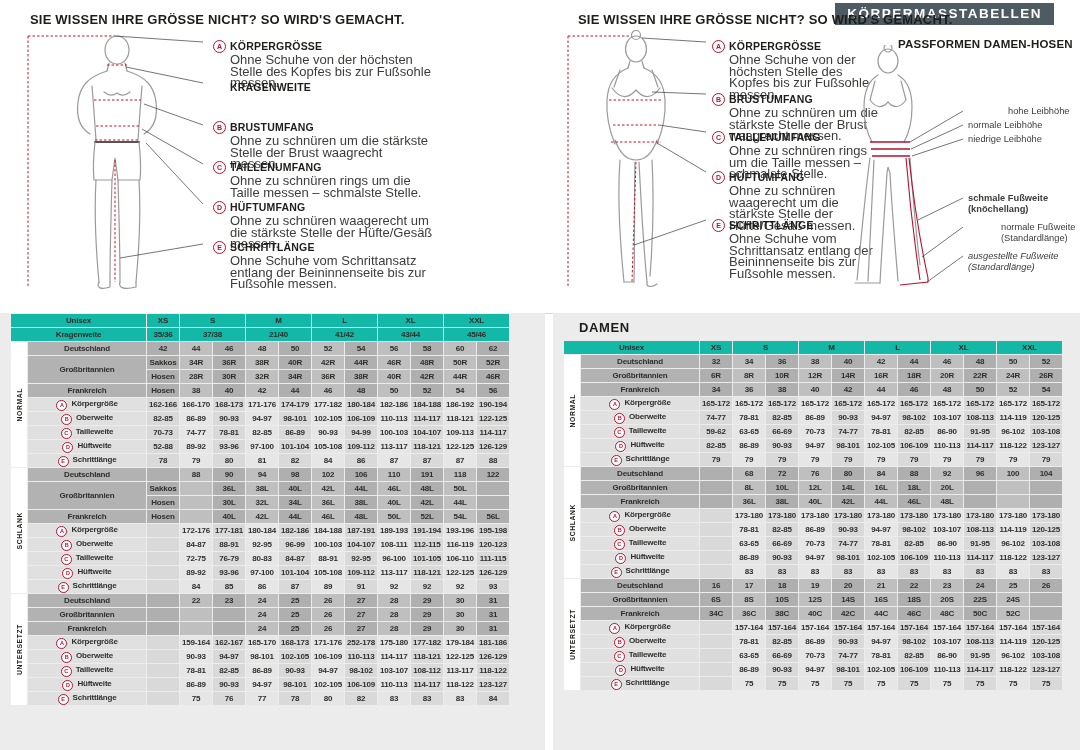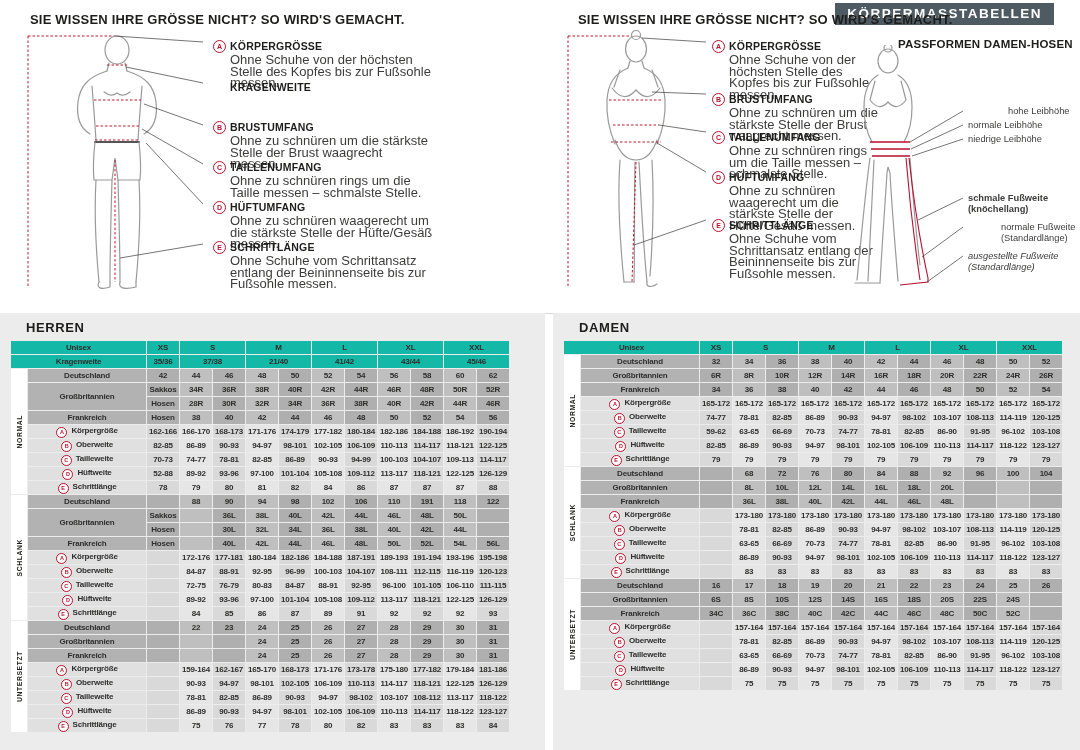--- a/index.html
+++ b/index.html
@@ -182,21 +182,20 @@
         </div>
         <div class="sml" style="left: 428px; top: 251px; font-style: italic;">
           <div>ausgestellte Fußweite</div>
           <div>(Standardlänge)</div>
         </div>
       </div>
   </div>
 </div>
 
 <div class="tpanel" id="tpL">
-    <div class="ttitle">HERREN</div>
     <table class="sz">
       <colgroup>
         <col style="width: 16px;">
         <col style="width: 118px;">
         <col style="width: 32px;">
         <col style="width: 32px;">
         <col style="width: 32px;">
         <col style="width: 32px;">
         <col style="width: 32px;">
         <col style="width: 32px;">
@@ -533,21 +532,21 @@
           <td class="cc a0">31</td>
         </tr>
         <tr>
           <td class="labm"><span class="lb">A</span><span>Körpergröße</span></td>
           <td class="cm a0"></td>
           <td class="cm a1">159-164</td>
           <td class="cm a0">162-167</td>
           <td class="cm a1">165-170</td>
           <td class="cm a0">168-173</td>
           <td class="cm a1">171-176</td>
-          <td class="cm a0">173-178</td>
+          <td class="cm a0">252-178</td>
           <td class="cm a1">175-180</td>
           <td class="cm a0">177-182</td>
           <td class="cm a1">179-184</td>
           <td class="cm a0">181-186</td>
         </tr>
         <tr>
           <td class="labm"><span class="lb">B</span><span>Oberweite</span></td>
           <td class="cm a0"></td>
           <td class="cm a1">90-93</td>
           <td class="cm a0">94-97</td>

